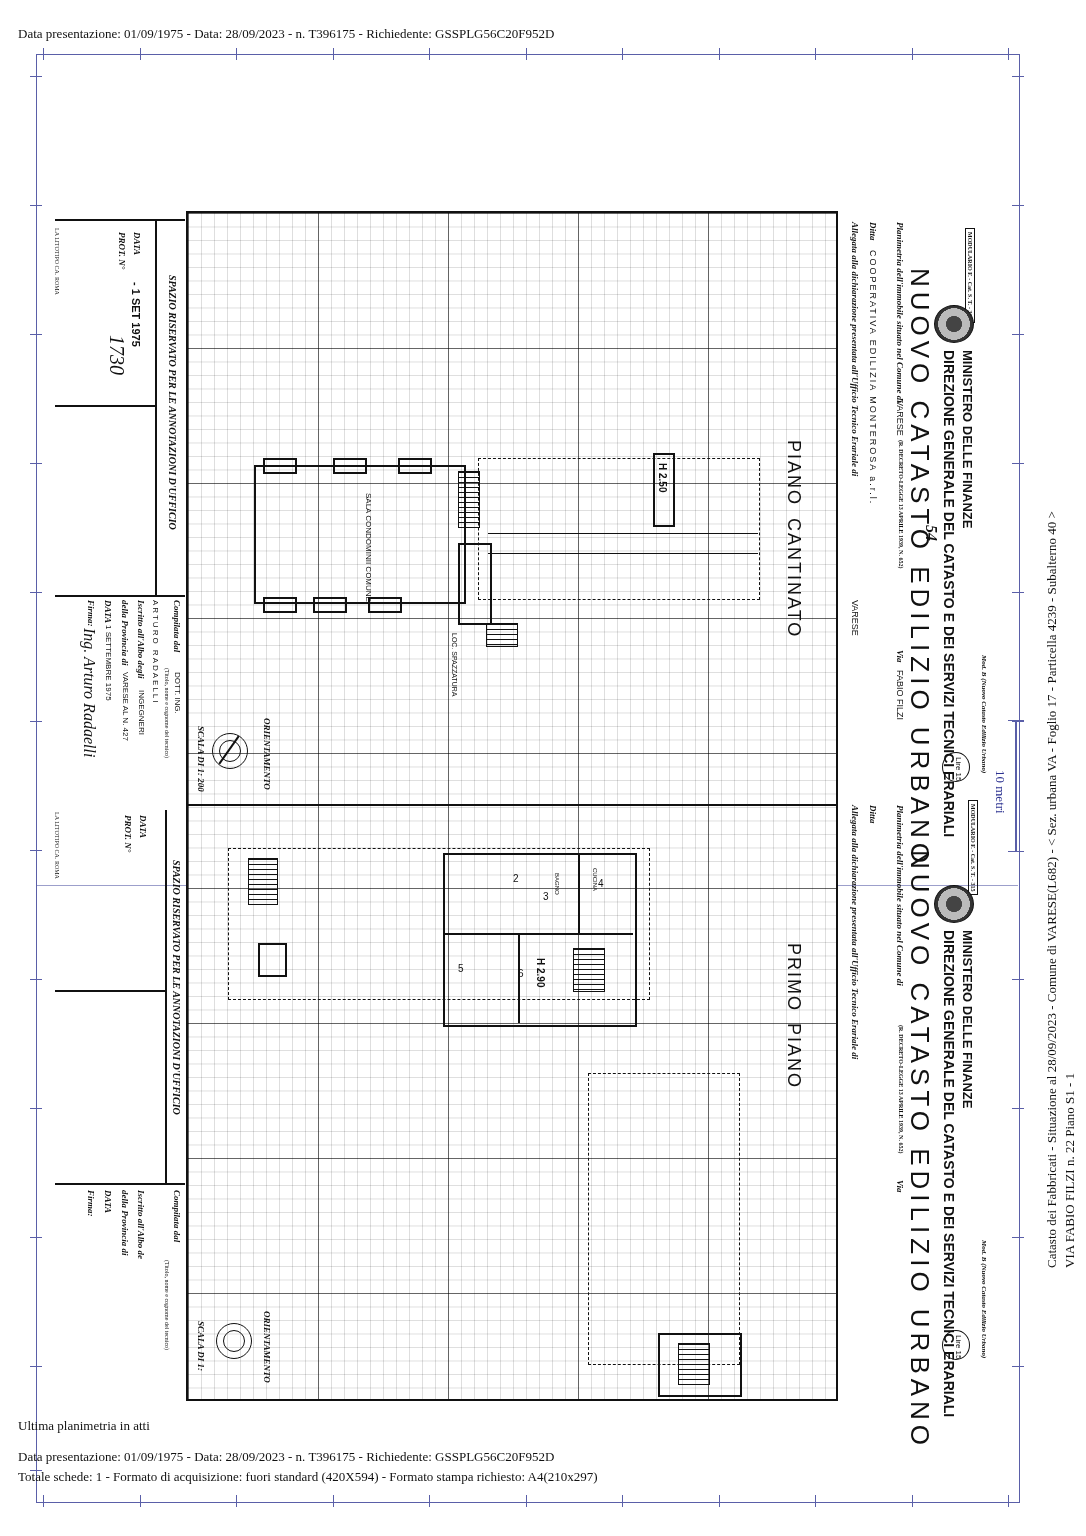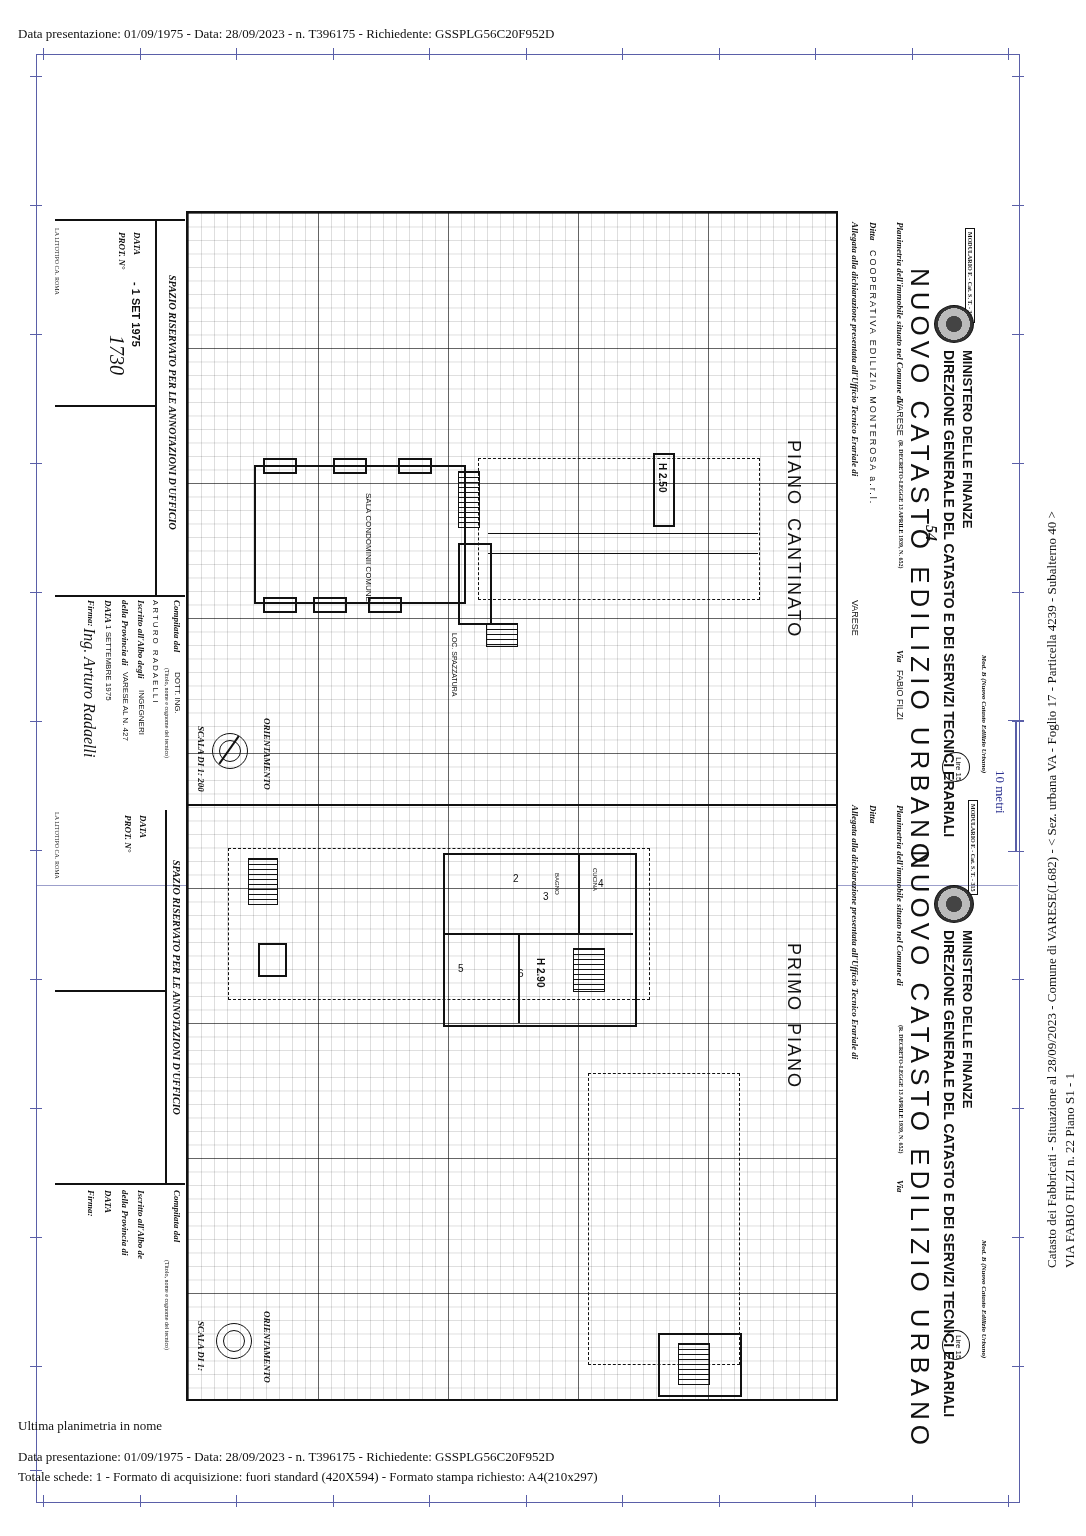--- a/index.html
+++ b/index.html
@@ -234,15 +234,15 @@
   <div class="rot small" style="left:133px;top:815px;">PROT. N°</div>
   <div class="rot tiny" style="left:60px;top:812px;">LA LITOTIPO CA. ROMA</div>
   <div class="rot small" style="left:182px;top:1190px;">Compilata dal</div>
   <div class="rot tiny" style="left:170px;top:1260px;">(Titolo, nome e cognome del tecnico)</div>
   <div class="rot small" style="left:146px;top:1190px;">Iscritto all'Albo de</div>
   <div class="rot small" style="left:130px;top:1190px;">della Provincia di</div>
   <div class="rot small" style="left:113px;top:1190px;">DATA</div>
   <div class="rot small" style="left:96px;top:1190px;">Firma:</div>
 </div>
 
-<div class="hdr" style="top:1418px;">Ultima planimetria in nome</div>
+<div class="hdr" style="top:1418px;">Ultima planimetria in atti</div>
 <div class="hdr" style="top:1449px;">Data presentazione: 01/09/1975 - Data: 28/09/2023 - n. T396175 - Richiedente: GSSPLG56C20F952D</div>
 <div class="hdr" style="top:1469px;">Totale schede: 1 - Formato di acquisizione: fuori standard (420X594) - Formato stampa richiesto: A4(210x297)</div>
 
 </body></html>

